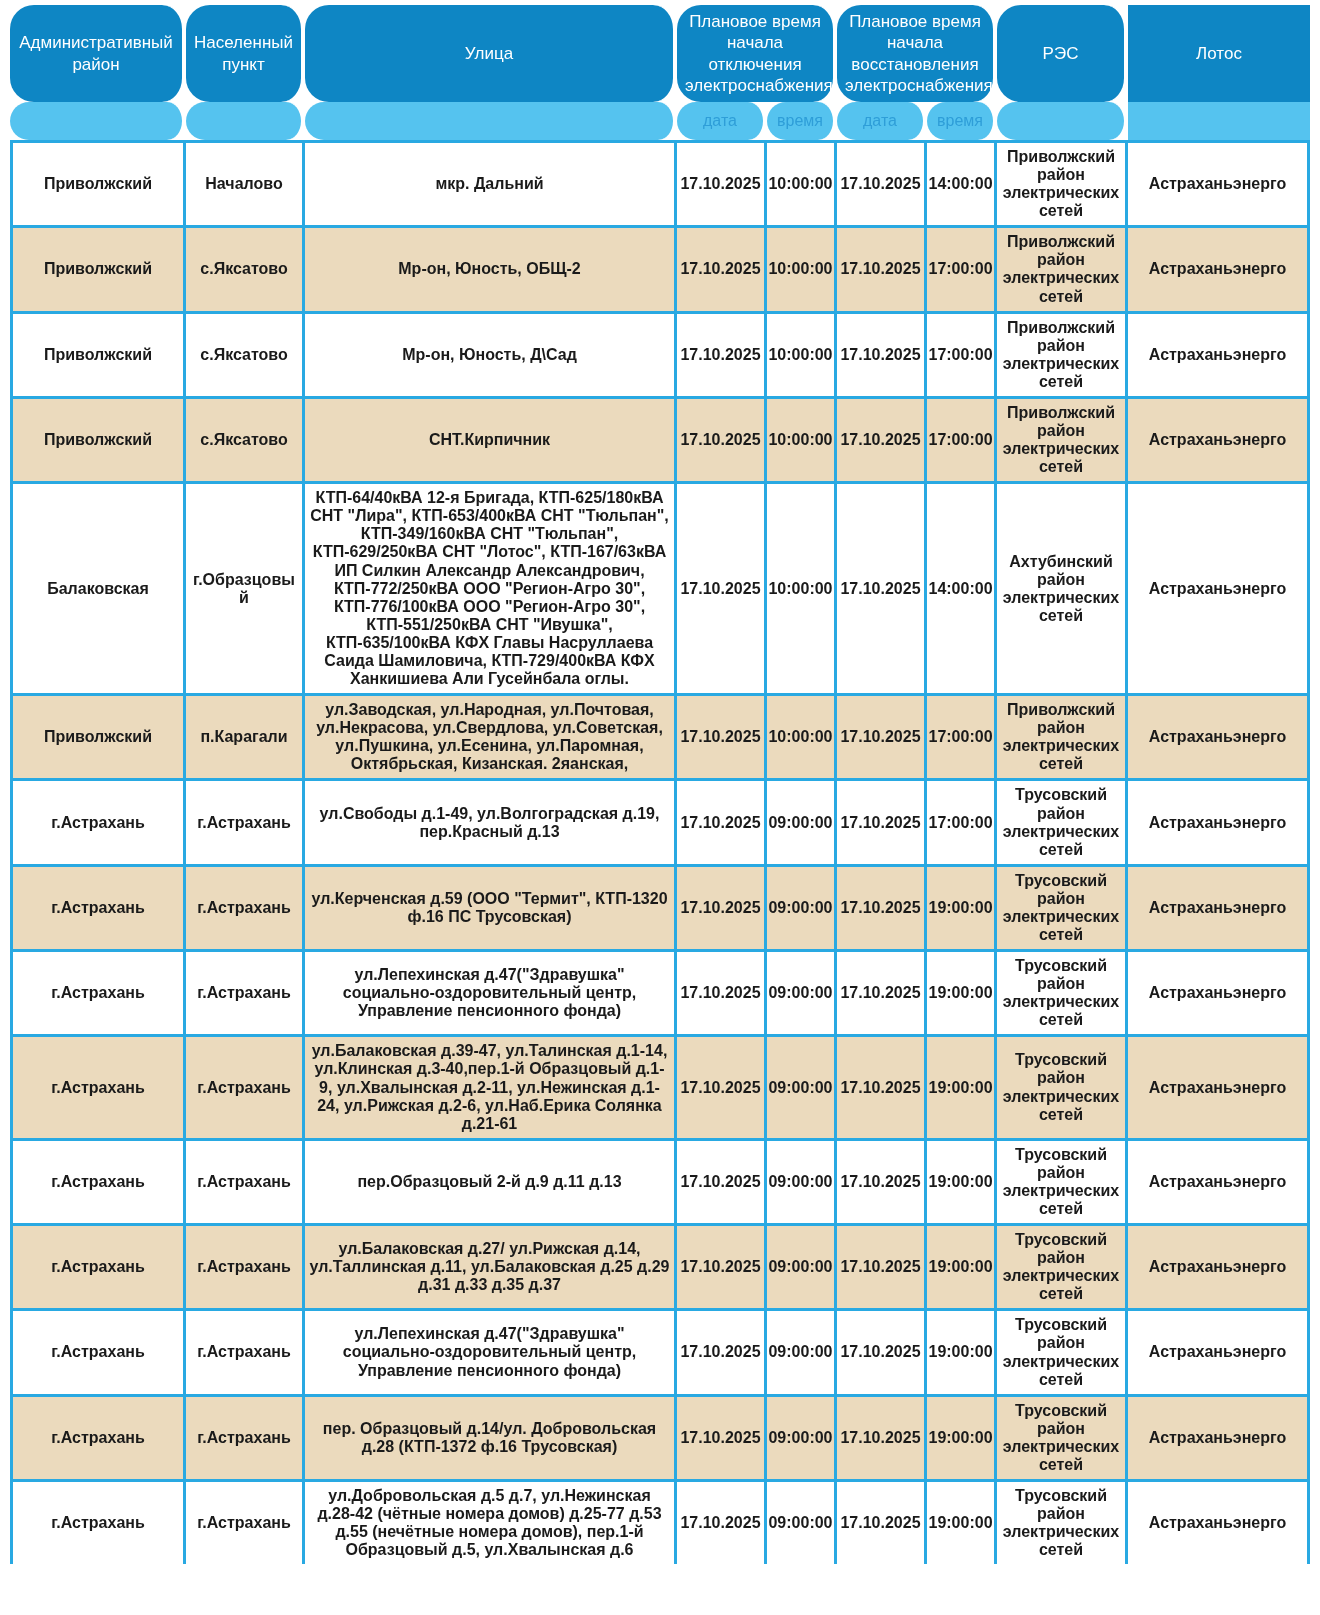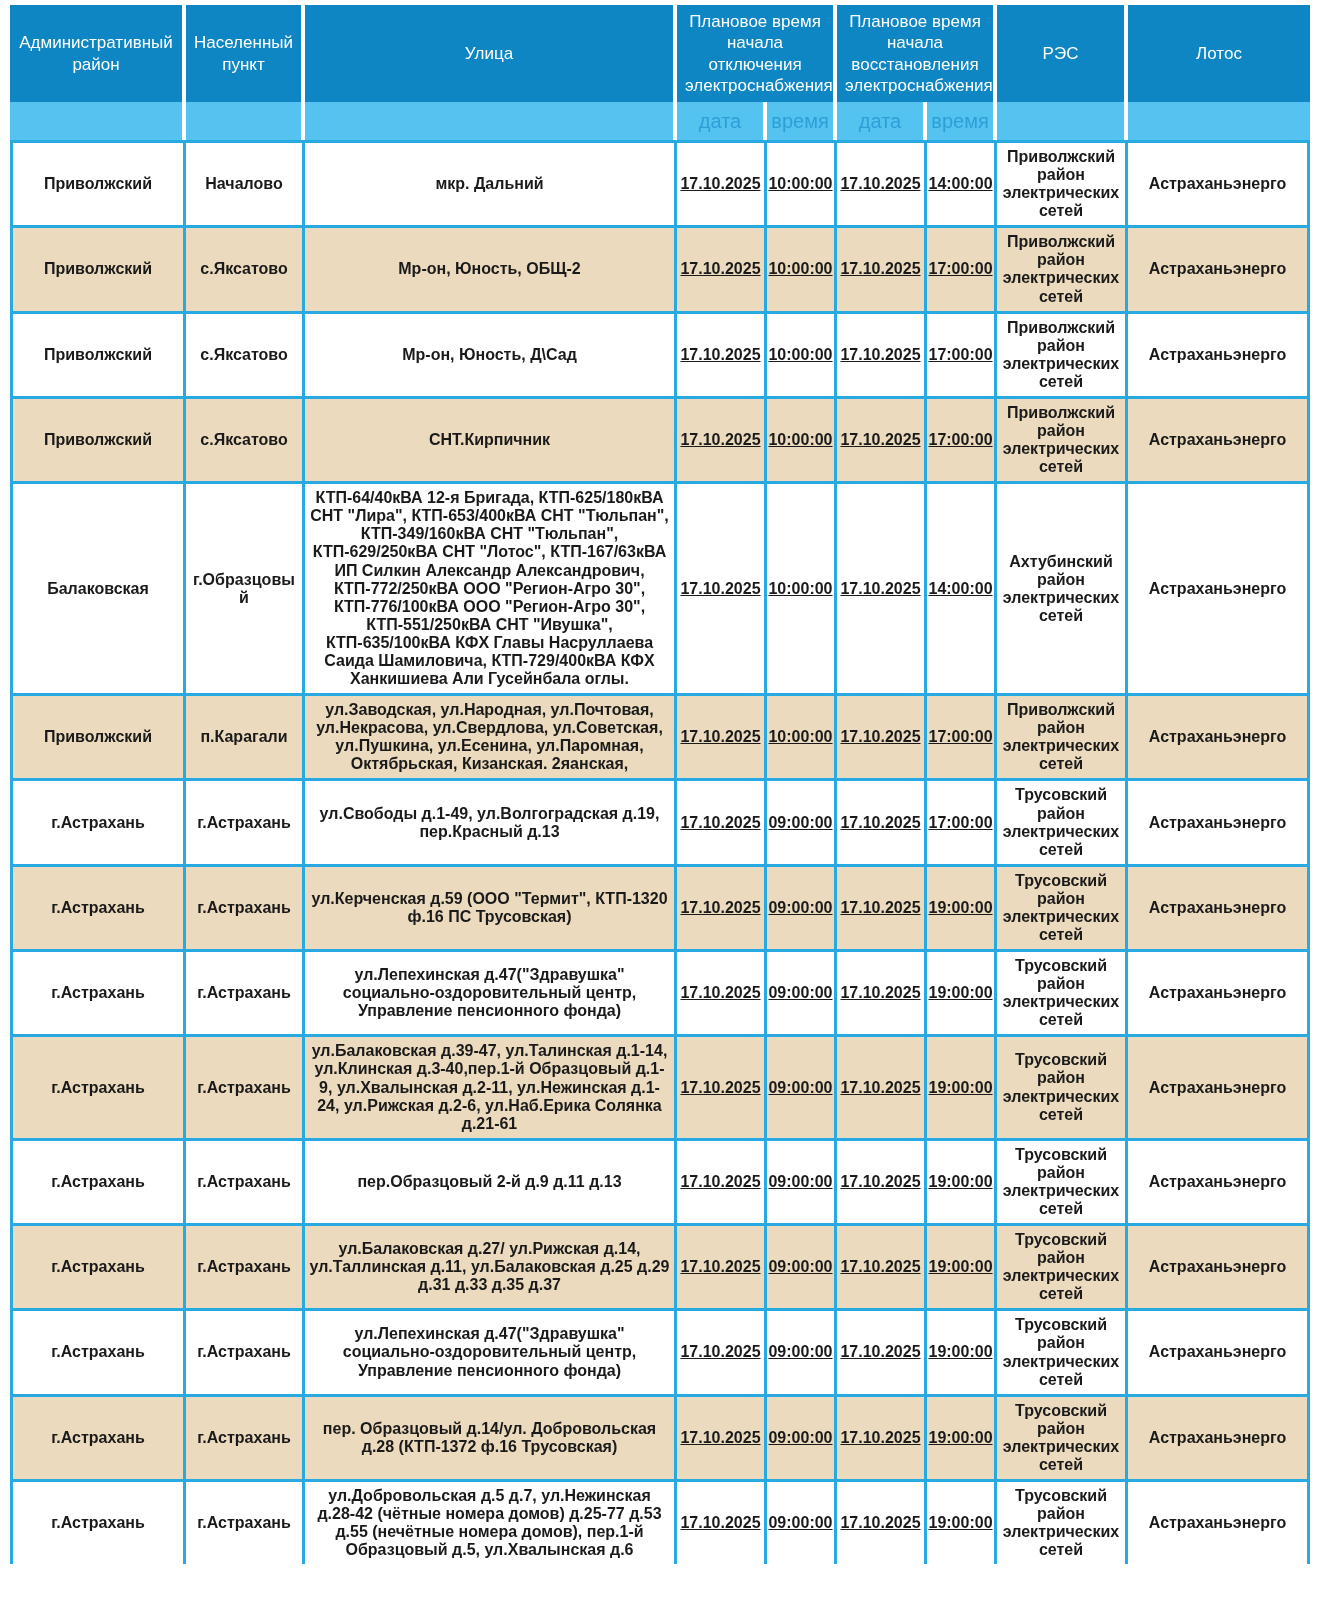--- a/index.html
+++ b/index.html
@@ -19,38 +19,38 @@
   }
   table{
     width:1300px;table-layout:fixed;border-collapse:separate;border-spacing:0;
   }
   
   thead th{
     background:var(--header-bg);color:#ffffff;font-weight:400;font-size:17px;
     line-height:1.25;text-align:center;vertical-align:middle;padding:6px 8px;
   }
   thead tr.h1 th{height:92px;}
-  thead th:not(:last-child){border-right:4px solid #ffffff;}
+  thead th:not(:last-child){border-right:4px solid #ffffff;border-radius:24px;}
   thead tr.h2 th{
     background:var(--subheader-bg);color:var(--subheader-text);
-    height:38px;font-size:20px;padding:2px;
+    height:38px;font-size:16px;padding:2px;
   }
   
   tbody td{
     background:#ffffff;color:var(--text-dark);
     font-weight:700;font-size:16px;line-height:1.13;
     text-align:center;vertical-align:middle;
     padding:5px 3px;height:80px;
     border-top:3px solid var(--border-blue);
     border-right:3px solid var(--border-blue);
     word-wrap:break-word;
   }
   tbody td:first-child{border-left:3px solid var(--border-blue);margin-left:36px;}
   tbody tr:nth-child(even) td{background:var(--row-beige);}
-  tbody td.c-date,tbody td.c-time{white-space:nowrap;padding:5px 0;text-decoration:underline;}
+  tbody td.c-date,tbody td.c-time{white-space:nowrap;padding:5px 0;}
 </style>
 </head>
 <body>
 
 <table>
   <colgroup>
     <col style="width:176px">
       <col style="width:119px">
       <col style="width:372px">
     <col style="width:90px">

